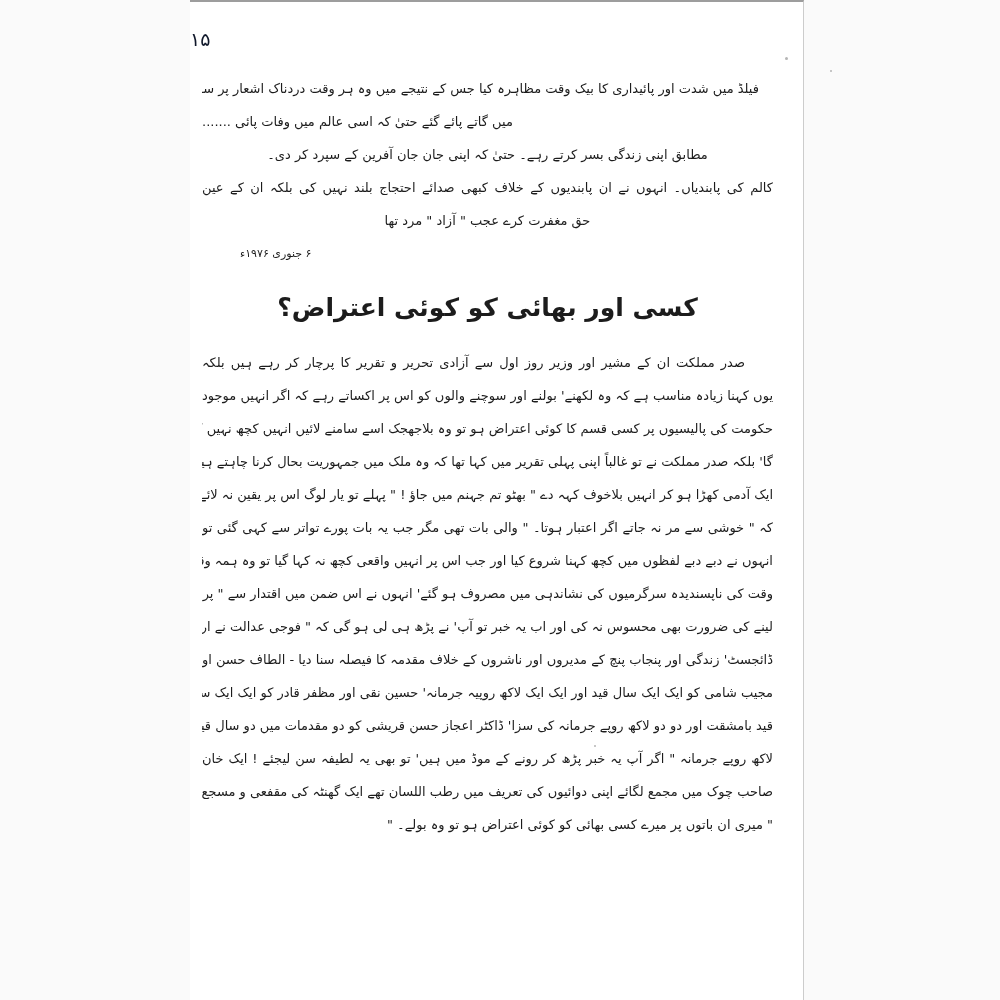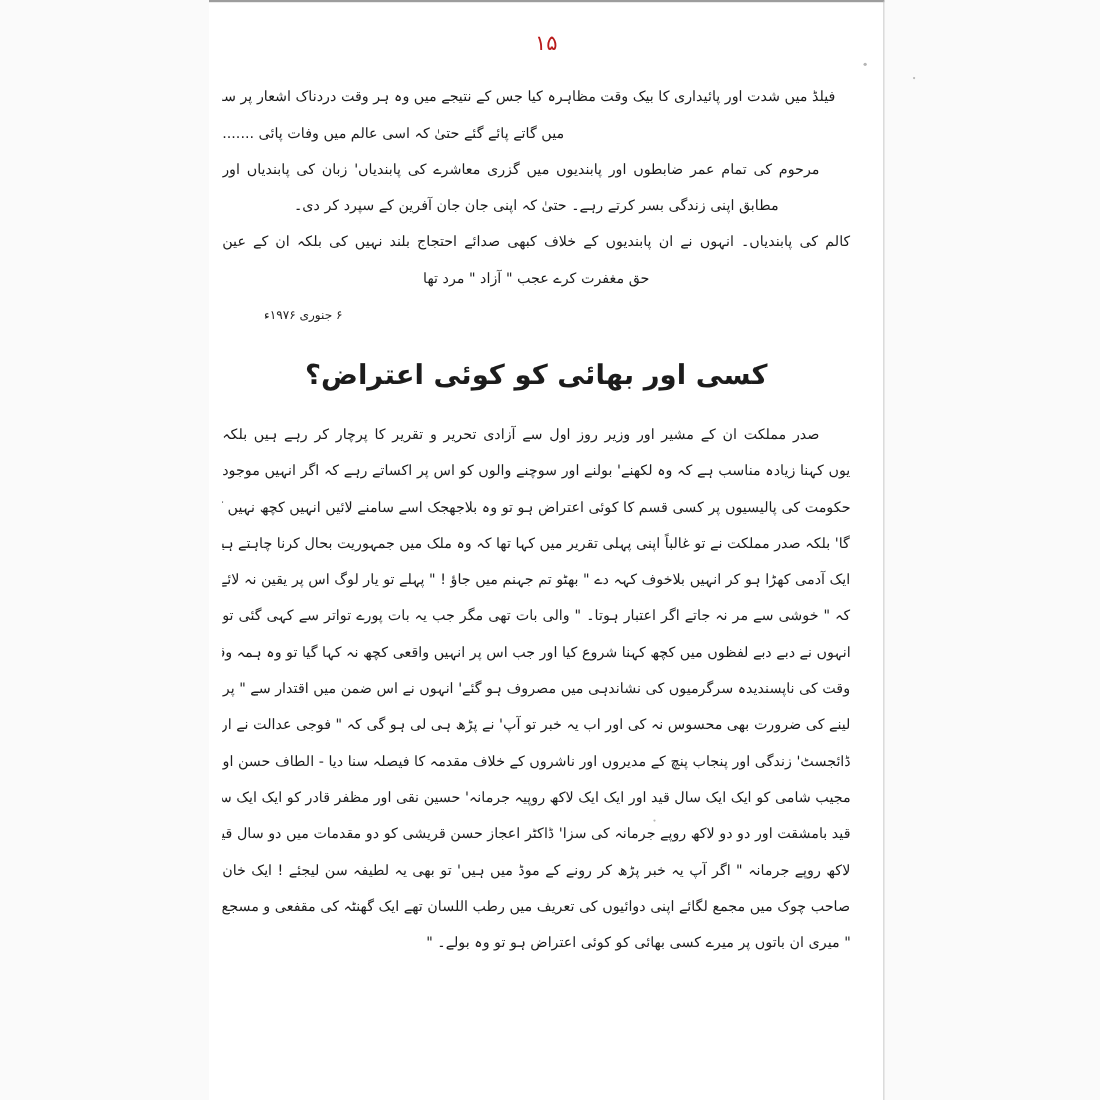--- a/index.html
+++ b/index.html
@@ -23,23 +23,23 @@
     box-sizing: border-box;
   }
   .content {
     direction: rtl;
     padding: 0 30px 0 12px;
     color: #1c1c1c;
   }
   .page-number {
     margin-top: 24px;
     height: 26px; line-height: 26px;
-    text-align: center;
+    text-align: left;
     font-size: 19px;
-    color: #b91c1c;
+    color: #0f172a;
   }
   .block-p1 { margin-top: 20px; }
   .line {
     height: 33px; line-height: 33px;
     font-size: 13px;
     white-space: nowrap;
     text-align: justify;
     text-align-last: justify;
     overflow: hidden;
   }
@@ -97,21 +97,20 @@
     <div class="page-number">۱۵</div>
 
     <div class="content">
 
       <div class="block-p1">
         <div class="line indent-sm">فیلڈ میں شدت اور پائیداری کا بیک وقت مظاہرہ کیا جس کے نتیجے میں وہ ہر وقت دردناک اشعار پر سوز لے</div>
         <div class="line left">میں گاتے پائے گئے حتیٰ کہ اسی عالم میں وفات پائی .......</div>
       </div>
 
       <div>
-        <div class="line indent">مرحوم کی تمام عمر ضابطوں اور پابندیوں میں گزری معاشرے کی پابندیاں' زبان کی پابندیاں اور</div>
         <div class="line center">مطابق اپنی زندگی بسر کرتے رہے۔ حتیٰ کہ اپنی جان جان آفرین کے سپرد کر دی۔</div>
         <div class="line">کالم کی پابندیاں۔ انہوں نے ان پابندیوں کے خلاف کبھی صدائے احتجاج بلند نہیں کی بلکہ ان کے عین</div>
       </div>
 
       <div class="verse">حق مغفرت کرے عجب " آزاد " مرد تھا</div>
 
       <div class="date-line">۶ جنوری ۱۹۷۶ء</div>
 
       <div class="heading">کسی اور بھائی کو کوئی اعتراض؟</div>
 

